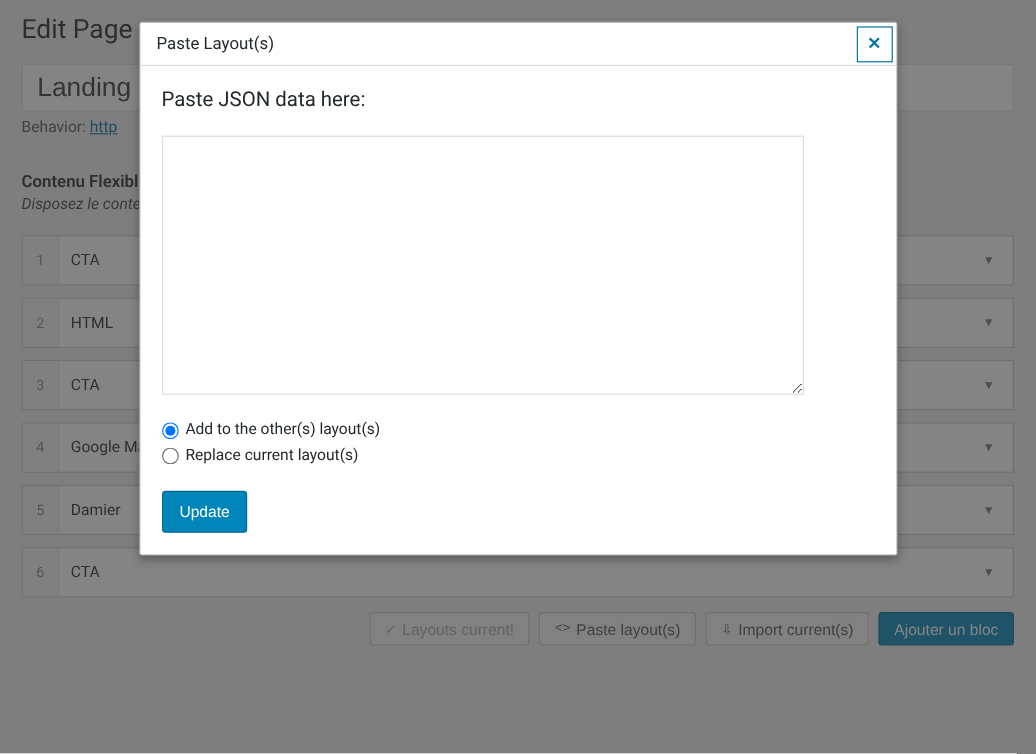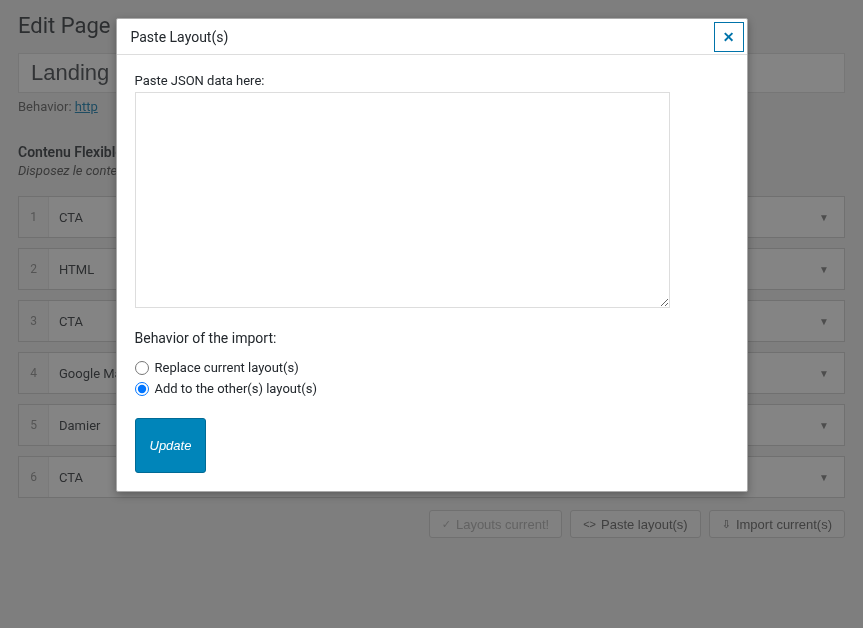--- a/index.html
+++ b/index.html
@@ -144,22 +144,22 @@
   display: flex;
   align-items: center;
   justify-content: center;
   font-size: 14px;
   font-weight: bold;
   cursor: pointer;
   margin: 3px;
 }
 .modal-body { padding: 18px; }
 .modal-label {
-  font-size: 13px;
-  margin-bottom: 4px;
+  font-size: 17px;
+  margin-bottom: 20px;
   display: block;
 }
 .json-area {
   width: 535px;
   height: 216px;
   border: 1px solid #ddd;
   resize: both;
   padding: 6px;
   font-family: inherit;
   font-size: 13px;
@@ -179,25 +179,24 @@
 }
 .radio-row input[type="radio"] {
   width: 14px;
   height: 14px;
 }
 .update-btn {
   margin-top: 16px;
   background: #0085ba;
   border: 1px solid #006a95;
   color: #fff;
-  padding: 19px 14px;
+  padding: 9px 14px;
   font-size: 13px;
   border-radius: 3px;
   cursor: pointer;
-  font-style: italic;
 }
 </style>
 </head>
 <body>
 
 <div class="page-bg">
   <h1 class="page-title">Edit Page</h1>
   <input type="text" class="title-input" value="Landing p" style="">
   <div class="permalink">
     <span>Behavior:</span>
@@ -246,41 +245,43 @@
       <span>Layouts current!</span>
     </button>
     <button class="btn">
       <span class="ic">&lt;&gt;</span>
       <span>Paste layout(s)</span>
     </button>
     <button class="btn">
       <span class="ic">⇩</span>
       <span>Import current(s)</span>
     </button>
+    <button class="btn primary">
+      <span>Ajouter un bloc</span>
+    </button>
   </div>
 </div>
 
 <div class="overlay">
   <div class="modal">
     <div class="modal-header">
       <span class="modal-title">Paste Layout(s)</span>
       <div class="modal-close">
         <span>✕</span>
       </div>
     </div>
     <div class="modal-body">
       <label class="modal-label">Paste JSON data here:</label>
       <textarea class="json-area" style=""></textarea>
 
-      <div class="behavior-title">Behavior of the import:</div>
+      <label class="radio-row">
+        <input type="radio" name="beh" checked="" style="">
+        <span>Add to the other(s) layout(s)</span>
+      </label>
       <label class="radio-row">
         <input type="radio" name="beh" style="">
         <span>Replace current layout(s)</span>
       </label>
-      <label class="radio-row">
-        <input type="radio" name="beh" checked="" style="">
-        <span>Add to the other(s) layout(s)</span>
-      </label>
 
       <button class="update-btn">Update</button>
     </div>
   </div>
 </div>
 
 </body></html>

